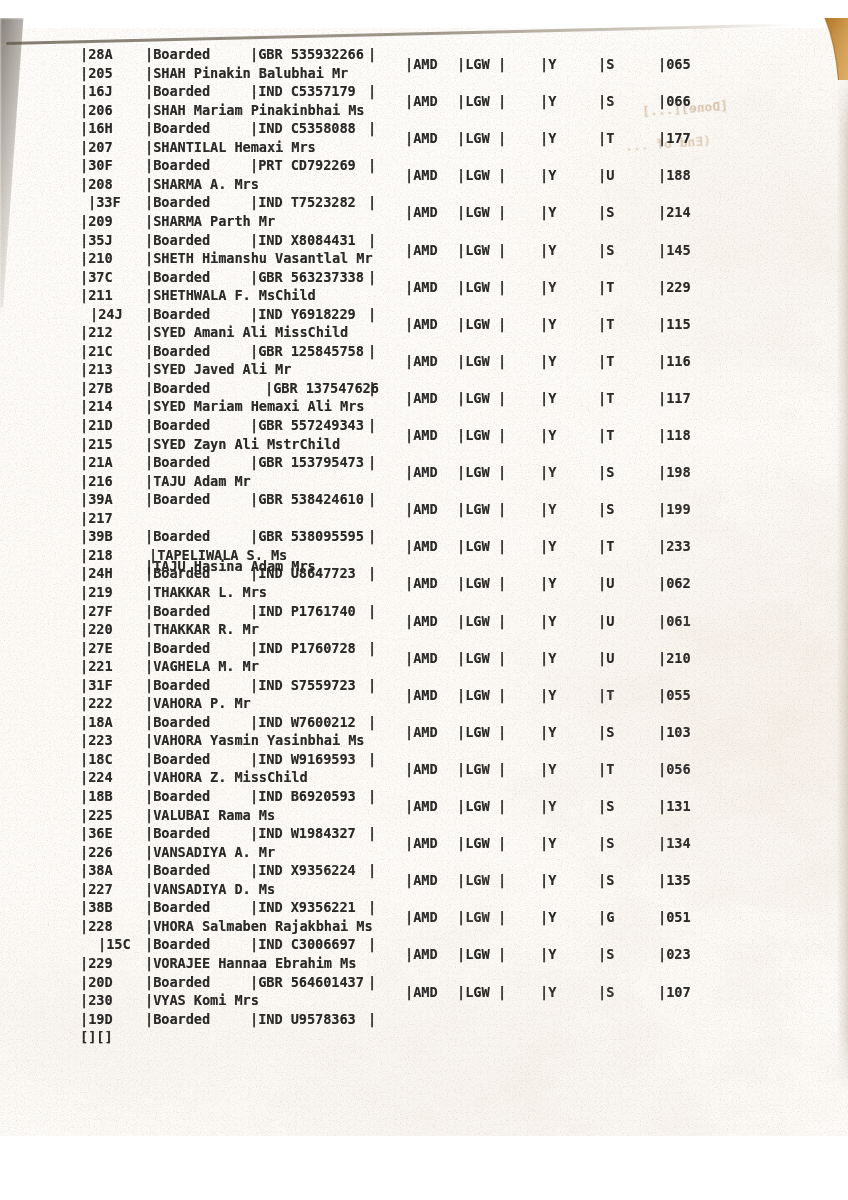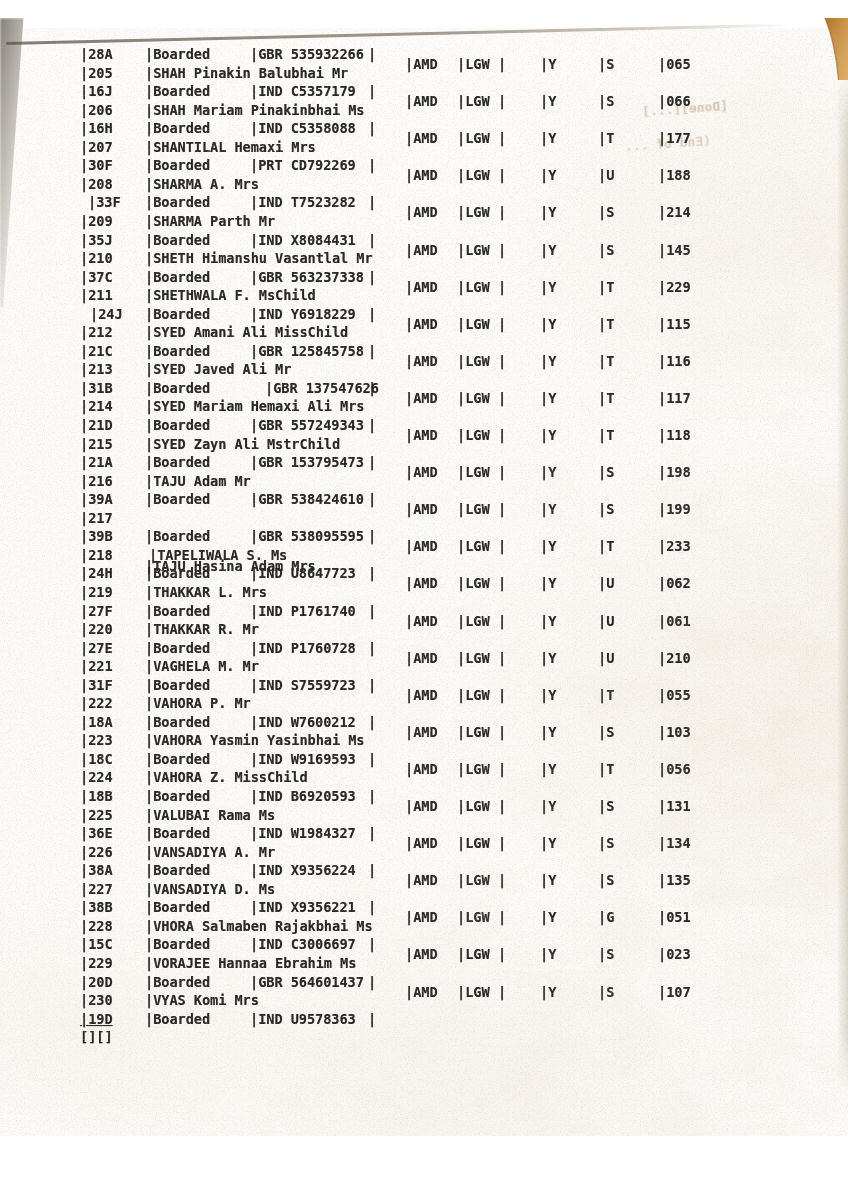--- a/index.html
+++ b/index.html
@@ -109,21 +109,21 @@
       <div class="line" style="top: 204.05px;"><span class="cell" style="left: 0px;"><span>|</span><span>210</span></span><span class="cell" style="left: 65px;"><span>|</span><span>SHETH Himanshu Vasantlal Mr</span></span></div>
       <div class="line" style="top: 222.6px;"><span class="cell" style="left: 0px;"><span>|</span><span>37C</span></span><span class="cell" style="left: 65px;"><span>|</span><span>Boarded</span></span><span class="cell" style="left: 170px;"><span>|</span><span>GBR 563237338</span></span><span class="cell" style="left: 288px;"><span>|</span></span></div>
       <div class="rline" style="top: 232.6px;"><span class="cell" style="left: 0px;"><span>|</span><span>AMD</span></span><span class="cell" style="left: 52px;"><span>|</span><span>LGW</span></span><span class="cell" style="left: 93px;"><span>|</span></span><span class="cell" style="left: 135px;"><span>|</span><span>Y</span></span><span class="cell" style="left: 193px;"><span>|</span><span>T</span></span><span class="cell" style="left: 253px;"><span>|</span><span>229</span></span></div>
       <div class="line" style="top: 241.15px;"><span class="cell" style="left: 0px;"><span>|</span><span>211</span></span><span class="cell" style="left: 65px;"><span>|</span><span>SHETHWALA F. MsChild</span></span></div>
       <div class="line" style="top: 259.7px;"><span class="cell" style="left: 0px; margin-left: 10px;"><span>|</span><span>24J</span></span><span class="cell" style="left: 65px;"><span>|</span><span>Boarded</span></span><span class="cell" style="left: 170px;"><span>|</span><span>IND Y6918229</span></span><span class="cell" style="left: 288px;"><span>|</span></span></div>
       <div class="rline" style="top: 269.7px;"><span class="cell" style="left: 0px;"><span>|</span><span>AMD</span></span><span class="cell" style="left: 52px;"><span>|</span><span>LGW</span></span><span class="cell" style="left: 93px;"><span>|</span></span><span class="cell" style="left: 135px;"><span>|</span><span>Y</span></span><span class="cell" style="left: 193px;"><span>|</span><span>T</span></span><span class="cell" style="left: 253px;"><span>|</span><span>115</span></span></div>
       <div class="line" style="top: 278.25px;"><span class="cell" style="left: 0px;"><span>|</span><span>212</span></span><span class="cell" style="left: 65px;"><span>|</span><span>SYED Amani Ali MissChild</span></span></div>
       <div class="line" style="top: 296.8px;"><span class="cell" style="left: 0px;"><span>|</span><span>21C</span></span><span class="cell" style="left: 65px;"><span>|</span><span>Boarded</span></span><span class="cell" style="left: 170px;"><span>|</span><span>GBR 125845758</span></span><span class="cell" style="left: 288px;"><span>|</span></span></div>
       <div class="rline" style="top: 306.8px;"><span class="cell" style="left: 0px;"><span>|</span><span>AMD</span></span><span class="cell" style="left: 52px;"><span>|</span><span>LGW</span></span><span class="cell" style="left: 93px;"><span>|</span></span><span class="cell" style="left: 135px;"><span>|</span><span>Y</span></span><span class="cell" style="left: 193px;"><span>|</span><span>T</span></span><span class="cell" style="left: 253px;"><span>|</span><span>116</span></span></div>
       <div class="line" style="top: 315.35px;"><span class="cell" style="left: 0px;"><span>|</span><span>213</span></span><span class="cell" style="left: 65px;"><span>|</span><span>SYED Javed Ali Mr</span></span></div>
-      <div class="line" style="top: 333.9px;"><span class="cell" style="left: 0px;"><span>|</span><span>31B</span></span><span class="cell" style="left: 65px;"><span>|</span><span>Boarded</span></span><span class="cell" style="left: 170px; margin-left: 15px;"><span>|</span><span>GBR 137547626</span></span><span class="cell" style="left: 288px;"><span>|</span></span></div>
+      <div class="line" style="top: 333.9px;"><span class="cell" style="left: 0px;"><span>|</span><span>27B</span></span><span class="cell" style="left: 65px;"><span>|</span><span>Boarded</span></span><span class="cell" style="left: 170px; margin-left: 15px;"><span>|</span><span>GBR 137547626</span></span><span class="cell" style="left: 288px;"><span>|</span></span></div>
       <div class="rline" style="top: 343.9px;"><span class="cell" style="left: 0px;"><span>|</span><span>AMD</span></span><span class="cell" style="left: 52px;"><span>|</span><span>LGW</span></span><span class="cell" style="left: 93px;"><span>|</span></span><span class="cell" style="left: 135px;"><span>|</span><span>Y</span></span><span class="cell" style="left: 193px;"><span>|</span><span>T</span></span><span class="cell" style="left: 253px;"><span>|</span><span>117</span></span></div>
       <div class="line" style="top: 352.45px;"><span class="cell" style="left: 0px;"><span>|</span><span>214</span></span><span class="cell" style="left: 65px;"><span>|</span><span>SYED Mariam Hemaxi Ali Mrs</span></span></div>
       <div class="line" style="top: 371px;"><span class="cell" style="left: 0px;"><span>|</span><span>21D</span></span><span class="cell" style="left: 65px;"><span>|</span><span>Boarded</span></span><span class="cell" style="left: 170px;"><span>|</span><span>GBR 557249343</span></span><span class="cell" style="left: 288px;"><span>|</span></span></div>
       <div class="rline" style="top: 381px;"><span class="cell" style="left: 0px;"><span>|</span><span>AMD</span></span><span class="cell" style="left: 52px;"><span>|</span><span>LGW</span></span><span class="cell" style="left: 93px;"><span>|</span></span><span class="cell" style="left: 135px;"><span>|</span><span>Y</span></span><span class="cell" style="left: 193px;"><span>|</span><span>T</span></span><span class="cell" style="left: 253px;"><span>|</span><span>118</span></span></div>
       <div class="line" style="top: 389.55px;"><span class="cell" style="left: 0px;"><span>|</span><span>215</span></span><span class="cell" style="left: 65px;"><span>|</span><span>SYED Zayn Ali MstrChild</span></span></div>
       <div class="line" style="top: 408.1px;"><span class="cell" style="left: 0px;"><span>|</span><span>21A</span></span><span class="cell" style="left: 65px;"><span>|</span><span>Boarded</span></span><span class="cell" style="left: 170px;"><span>|</span><span>GBR 153795473</span></span><span class="cell" style="left: 288px;"><span>|</span></span></div>
       <div class="rline" style="top: 418.1px;"><span class="cell" style="left: 0px;"><span>|</span><span>AMD</span></span><span class="cell" style="left: 52px;"><span>|</span><span>LGW</span></span><span class="cell" style="left: 93px;"><span>|</span></span><span class="cell" style="left: 135px;"><span>|</span><span>Y</span></span><span class="cell" style="left: 193px;"><span>|</span><span>S</span></span><span class="cell" style="left: 253px;"><span>|</span><span>198</span></span></div>
       <div class="line" style="top: 426.65px;"><span class="cell" style="left: 0px;"><span>|</span><span>216</span></span><span class="cell" style="left: 65px;"><span>|</span><span>TAJU Adam Mr</span></span></div>
       <div class="line" style="top: 445.2px;"><span class="cell" style="left: 0px;"><span>|</span><span>39A</span></span><span class="cell" style="left: 65px;"><span>|</span><span>Boarded</span></span><span class="cell" style="left: 170px;"><span>|</span><span>GBR 538424610</span></span><span class="cell" style="left: 288px;"><span>|</span></span></div>
       <div class="rline" style="top: 455.2px;"><span class="cell" style="left: 0px;"><span>|</span><span>AMD</span></span><span class="cell" style="left: 52px;"><span>|</span><span>LGW</span></span><span class="cell" style="left: 93px;"><span>|</span></span><span class="cell" style="left: 135px;"><span>|</span><span>Y</span></span><span class="cell" style="left: 193px;"><span>|</span><span>S</span></span><span class="cell" style="left: 253px;"><span>|</span><span>199</span></span></div>
@@ -154,27 +154,27 @@
       <div class="line" style="top: 760.55px;"><span class="cell" style="left: 0px;"><span>|</span><span>225</span></span><span class="cell" style="left: 65px;"><span>|</span><span>VALUBAI Rama Ms</span></span></div>
       <div class="line" style="top: 779.1px;"><span class="cell" style="left: 0px;"><span>|</span><span>36E</span></span><span class="cell" style="left: 65px;"><span>|</span><span>Boarded</span></span><span class="cell" style="left: 170px;"><span>|</span><span>IND W1984327</span></span><span class="cell" style="left: 288px;"><span>|</span></span></div>
       <div class="rline" style="top: 789.1px;"><span class="cell" style="left: 0px;"><span>|</span><span>AMD</span></span><span class="cell" style="left: 52px;"><span>|</span><span>LGW</span></span><span class="cell" style="left: 93px;"><span>|</span></span><span class="cell" style="left: 135px;"><span>|</span><span>Y</span></span><span class="cell" style="left: 193px;"><span>|</span><span>S</span></span><span class="cell" style="left: 253px;"><span>|</span><span>134</span></span></div>
       <div class="line" style="top: 797.65px;"><span class="cell" style="left: 0px;"><span>|</span><span>226</span></span><span class="cell" style="left: 65px;"><span>|</span><span>VANSADIYA A. Mr</span></span></div>
       <div class="line" style="top: 816.2px;"><span class="cell" style="left: 0px;"><span>|</span><span>38A</span></span><span class="cell" style="left: 65px;"><span>|</span><span>Boarded</span></span><span class="cell" style="left: 170px;"><span>|</span><span>IND X9356224</span></span><span class="cell" style="left: 288px;"><span>|</span></span></div>
       <div class="rline" style="top: 826.2px;"><span class="cell" style="left: 0px;"><span>|</span><span>AMD</span></span><span class="cell" style="left: 52px;"><span>|</span><span>LGW</span></span><span class="cell" style="left: 93px;"><span>|</span></span><span class="cell" style="left: 135px;"><span>|</span><span>Y</span></span><span class="cell" style="left: 193px;"><span>|</span><span>S</span></span><span class="cell" style="left: 253px;"><span>|</span><span>135</span></span></div>
       <div class="line" style="top: 834.75px;"><span class="cell" style="left: 0px;"><span>|</span><span>227</span></span><span class="cell" style="left: 65px;"><span>|</span><span>VANSADIYA D. Ms</span></span></div>
       <div class="line" style="top: 853.3px;"><span class="cell" style="left: 0px;"><span>|</span><span>38B</span></span><span class="cell" style="left: 65px;"><span>|</span><span>Boarded</span></span><span class="cell" style="left: 170px;"><span>|</span><span>IND X9356221</span></span><span class="cell" style="left: 288px;"><span>|</span></span></div>
       <div class="rline" style="top: 863.3px;"><span class="cell" style="left: 0px;"><span>|</span><span>AMD</span></span><span class="cell" style="left: 52px;"><span>|</span><span>LGW</span></span><span class="cell" style="left: 93px;"><span>|</span></span><span class="cell" style="left: 135px;"><span>|</span><span>Y</span></span><span class="cell" style="left: 193px;"><span>|</span><span>G</span></span><span class="cell" style="left: 253px;"><span>|</span><span>051</span></span></div>
       <div class="line" style="top: 871.85px;"><span class="cell" style="left: 0px;"><span>|</span><span>228</span></span><span class="cell" style="left: 65px;"><span>|</span><span>VHORA Salmaben Rajakbhai Ms</span></span></div>
-      <div class="line" style="top: 890.4px;"><span class="cell" style="left: 0px;"><span>|</span><span>15C</span></span><span class="cell" style="left: 65px;"><span>|</span><span>Boarded</span></span><span class="cell" style="left: 170px;"><span>|</span><span>IND C3006697</span></span><span class="cell" style="left: 288px;"><span>|</span></span></div>
+      <div class="line" style="top: 890.4px;"><span class="cell" style="left: 18px;"><span>|</span><span>15C</span></span><span class="cell" style="left: 65px;"><span>|</span><span>Boarded</span></span><span class="cell" style="left: 170px;"><span>|</span><span>IND C3006697</span></span><span class="cell" style="left: 288px;"><span>|</span></span></div>
       <div class="rline" style="top: 900.4px;"><span class="cell" style="left: 0px;"><span>|</span><span>AMD</span></span><span class="cell" style="left: 52px;"><span>|</span><span>LGW</span></span><span class="cell" style="left: 93px;"><span>|</span></span><span class="cell" style="left: 135px;"><span>|</span><span>Y</span></span><span class="cell" style="left: 193px;"><span>|</span><span>S</span></span><span class="cell" style="left: 253px;"><span>|</span><span>023</span></span></div>
       <div class="line" style="top: 908.95px;"><span class="cell" style="left: 0px;"><span>|</span><span>229</span></span><span class="cell" style="left: 65px;"><span>|</span><span>VORAJEE Hannaa Ebrahim Ms</span></span></div>
       <div class="line" style="top: 927.5px;"><span class="cell" style="left: 0px;"><span>|</span><span>20D</span></span><span class="cell" style="left: 65px;"><span>|</span><span>Boarded</span></span><span class="cell" style="left: 170px;"><span>|</span><span>GBR 564601437</span></span><span class="cell" style="left: 288px;"><span>|</span></span></div>
       <div class="rline" style="top: 937.5px;"><span class="cell" style="left: 0px;"><span>|</span><span>AMD</span></span><span class="cell" style="left: 52px;"><span>|</span><span>LGW</span></span><span class="cell" style="left: 93px;"><span>|</span></span><span class="cell" style="left: 135px;"><span>|</span><span>Y</span></span><span class="cell" style="left: 193px;"><span>|</span><span>S</span></span><span class="cell" style="left: 253px;"><span>|</span><span>107</span></span></div>
       <div class="line" style="top: 946.05px;"><span class="cell" style="left: 0px;"><span>|</span><span>230</span></span><span class="cell" style="left: 65px;"><span>|</span><span>VYAS Komi Mrs</span></span></div>
-      <div class="line" style="top: 964.6px;"><span class="cell" style="left: 0px; text-decoration: underline;"><span>|</span><span>19D</span></span><span class="cell" style="left: 65px;"><span>|</span><span>Boarded</span></span><span class="cell" style="left: 170px;"><span>|</span><span>IND U9578363</span></span><span class="cell" style="left: 288px;"><span>|</span></span></div>
+      <div class="line" style="top: 964.6px;"><span class="cell" style="left: 0px;"><span>|</span><span>19D</span></span><span class="cell" style="left: 65px;"><span>|</span><span>Boarded</span></span><span class="cell" style="left: 170px;"><span>|</span><span>IND U9578363</span></span><span class="cell" style="left: 288px;"><span>|</span></span></div>
       <div class="line" style="top: 983.15px;"><span class="cell" style="left: 0px;"><span>[][]</span></span></div>
     </div>
 
   <svg class="noise" width="848" height="1108">
     <filter id="grain">
       <feTurbulence type="fractalNoise" baseFrequency="0.85" numOctaves="2" stitchTiles="stitch" result="n"></feTurbulence>
       <feColorMatrix in="n" type="matrix" values="0 0 0 0 0.52  0 0 0 0 0.40  0 0 0 0 0.28  1.4 0 0 0 -0.72"></feColorMatrix>
     </filter>
     <rect width="848" height="1108" filter="url(#grain)" opacity="0.55"></rect>
   </svg>

